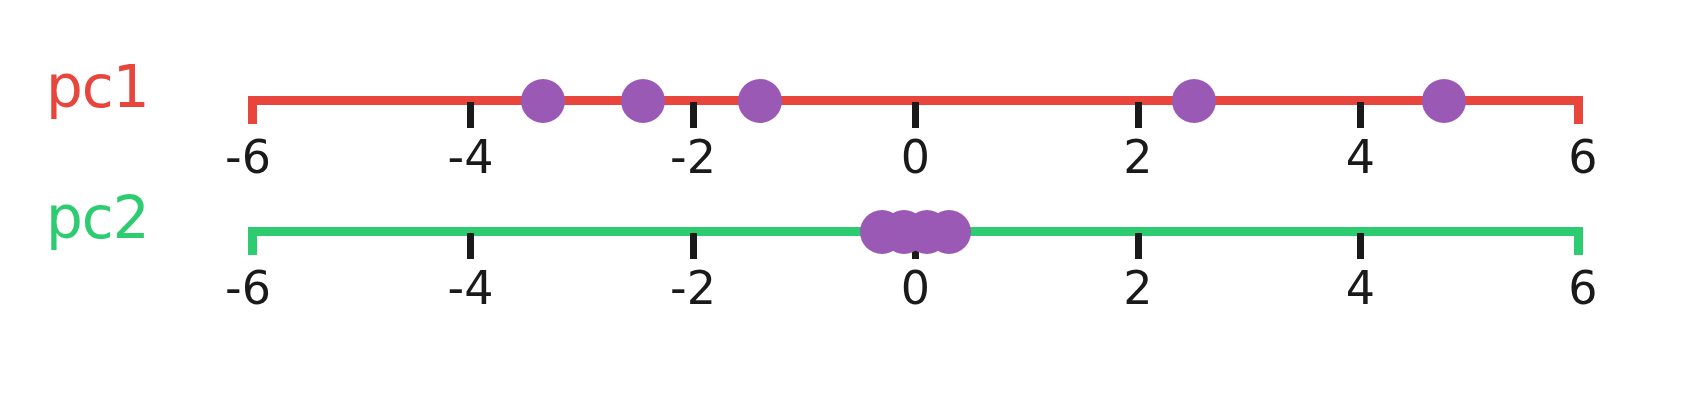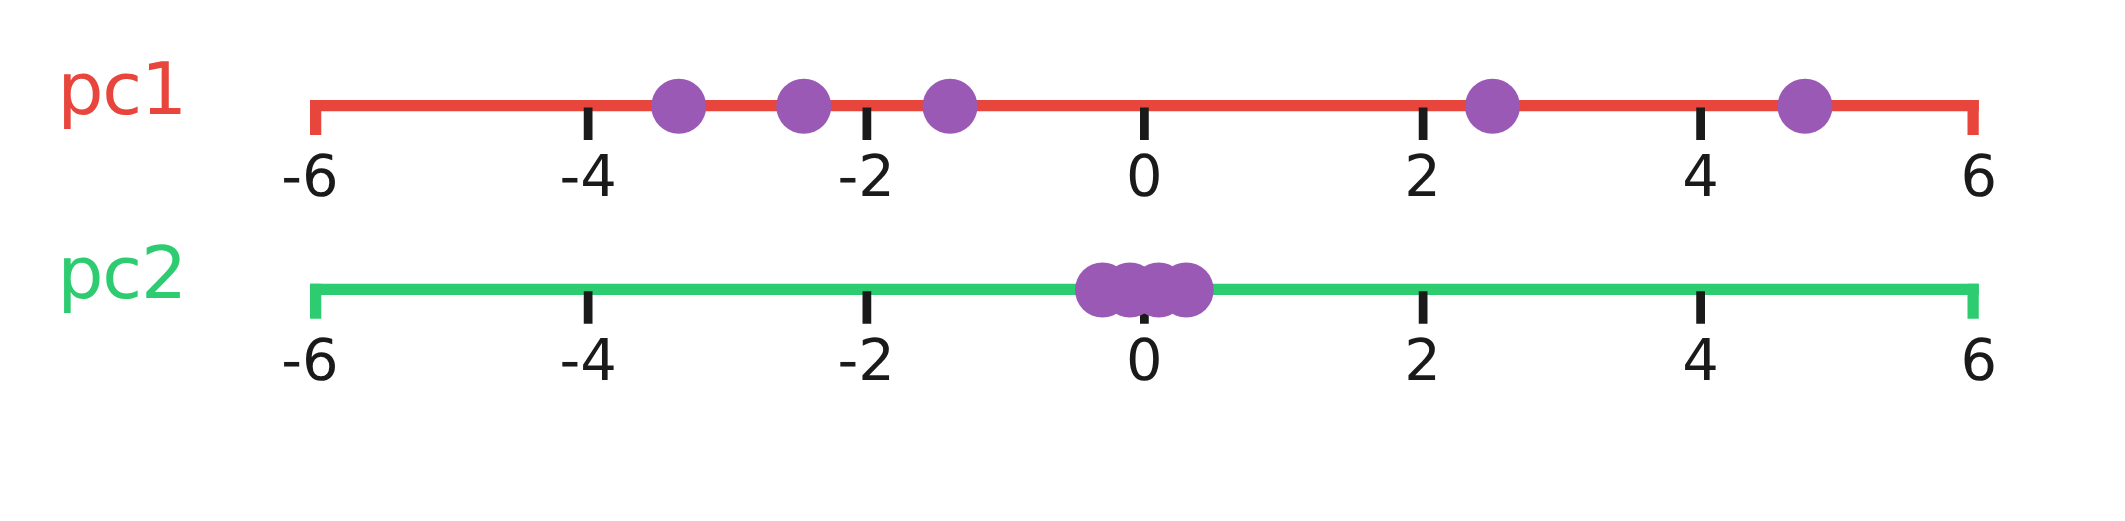--- a/index.html
+++ b/index.html
@@ -63,21 +63,21 @@
     border-radius: 50%;
     background: #9b59b6;
     transform: translate(-50%, -50%);
   }
 </style>
 </head>
 <body>
 
 <div id="stage">
 
-  <div class="axis-row" id="row-pc1" style="top:28px;">
+  <div class="axis-row" id="row-pc1" style="top:44px;">
     <div class="axis-label" style="top:14px;color:#e8453c;">pc1</div>
     <div class="axis-geom">
         <div class="axis-line" style="left: 248px; top: 52px; width: 1335px; background: rgb(232, 69, 60);"></div>
         <div class="axis-cap" style="left: 248px; top: 52px; background: rgb(232, 69, 60);"></div>
         <div class="axis-cap" style="left: 1574px; top: 52px; background: rgb(232, 69, 60);"></div>
         <div class="tick" style="left: 467px; top: 58px;"></div>
         <div class="tick" style="left: 689.5px; top: 58px;"></div>
         <div class="tick" style="left: 912px; top: 58px;"></div>
         <div class="tick" style="left: 1134.5px; top: 58px;"></div>
         <div class="tick" style="left: 1357px; top: 58px;"></div>

